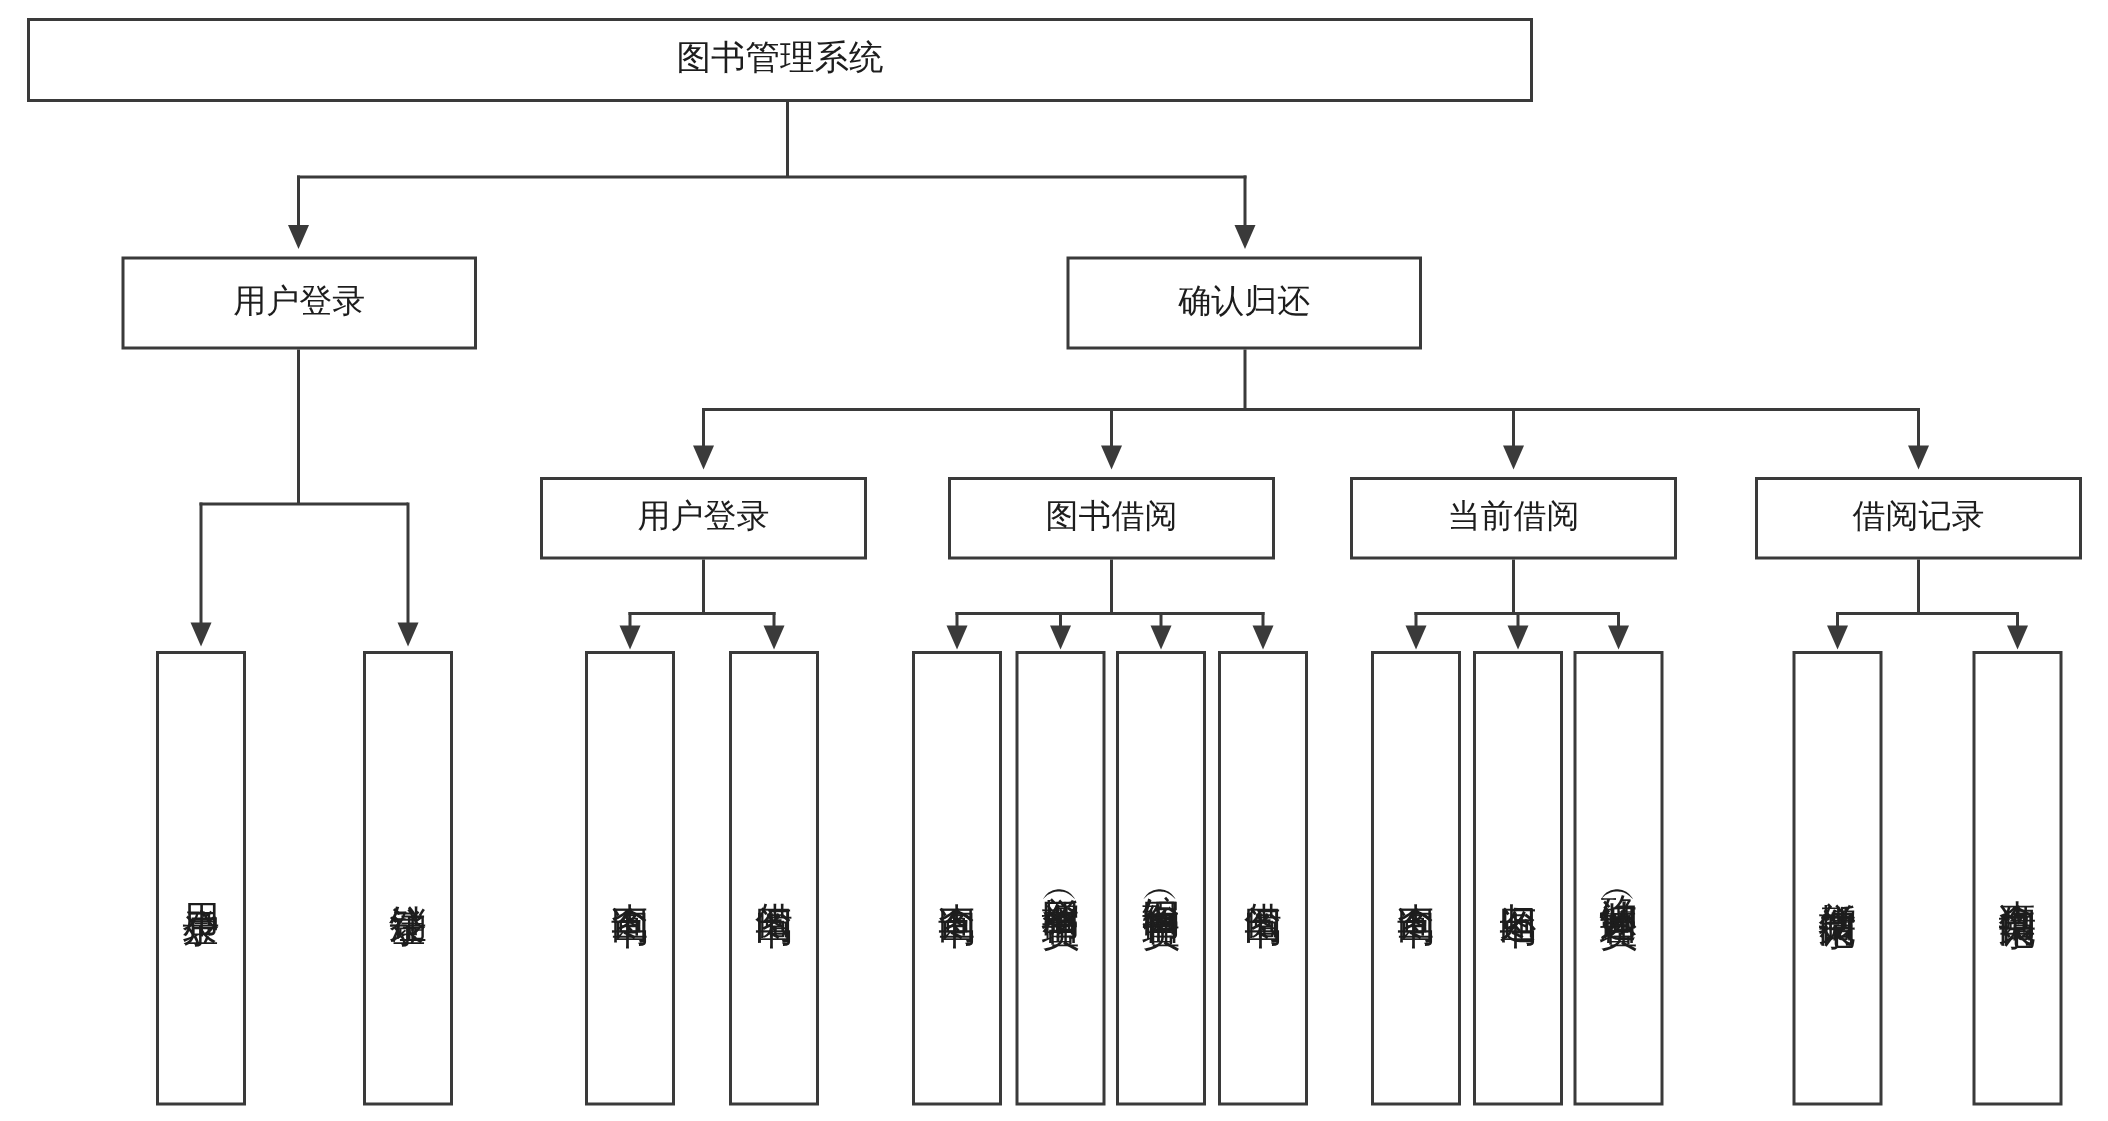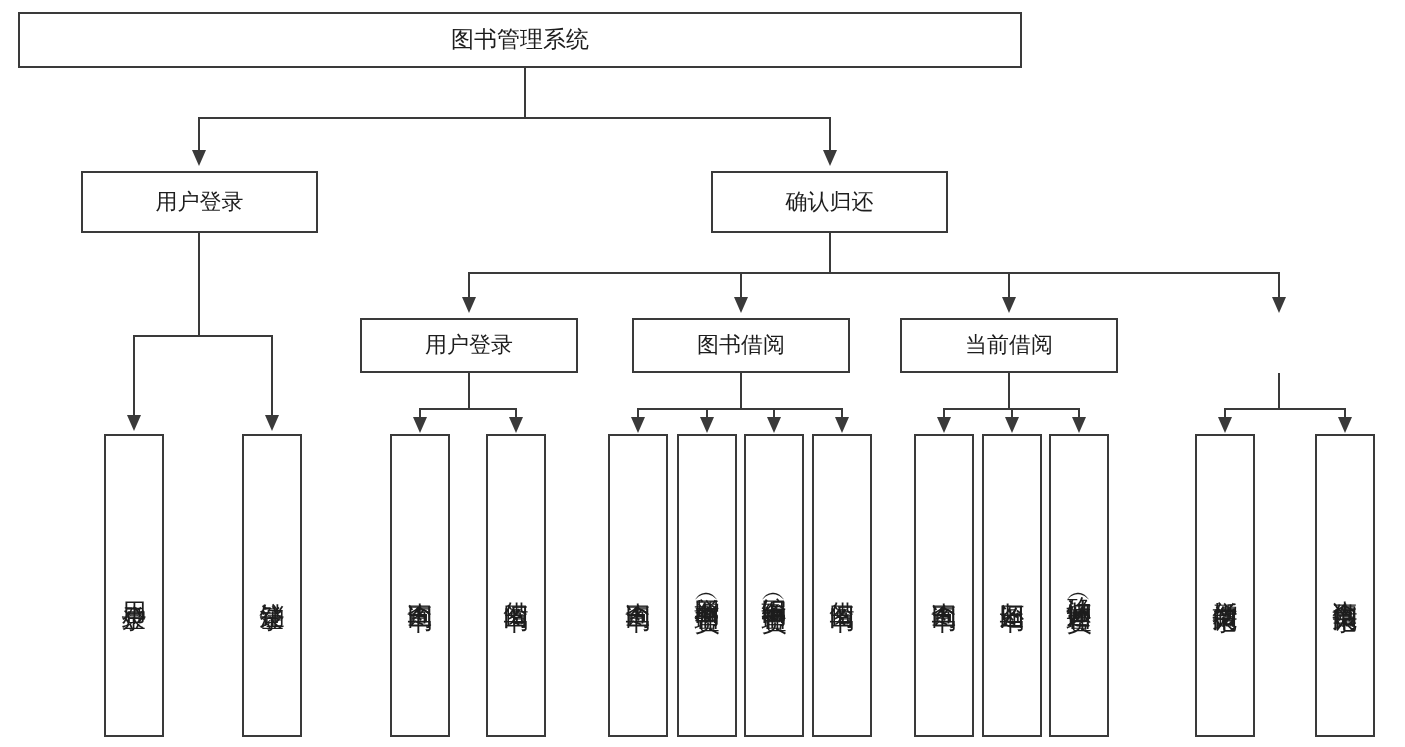--- a/index.html
+++ b/index.html
@@ -132,20 +132,23 @@
 
   <div class="node mid" style="left:360px; top:318px; width:218px; height:55px;">
     <span class="label">用户登录</span>
   </div>
   <div class="node mid" style="left:900px; top:318px; width:218px; height:55px;">
     <span class="label">当前借阅</span>
   </div>
   <div class="node mid" style="left:632px; top:318px; width:218px; height:55px;">
     <span class="label">图书借阅</span>
   </div>
+  <div class="node mid" style="left:1170px; top:318px; width:218px; height:55px;">
+    <span class="label">借阅记录</span>
+  </div>
 
   <div class="vline" style="left:468px; top:373px; width:2px; height:36px;"></div>
   <div class="hline" style="left:419px; top:408px; width:98px; height:2px;"></div>
   <div class="vline" style="left:419px; top:408px; width:2px; height:11px;"></div>
   <div class="arrow" style="left:413px; top:417px;"></div>
   <div class="vline" style="left:515px; top:408px; width:2px; height:11px;"></div>
   <div class="arrow" style="left:509px; top:417px;"></div>
 
   <div class="vline" style="left:740px; top:373px; width:2px; height:36px;"></div>
   <div class="hline" style="left:637px; top:408px; width:206px; height:2px;"></div>

